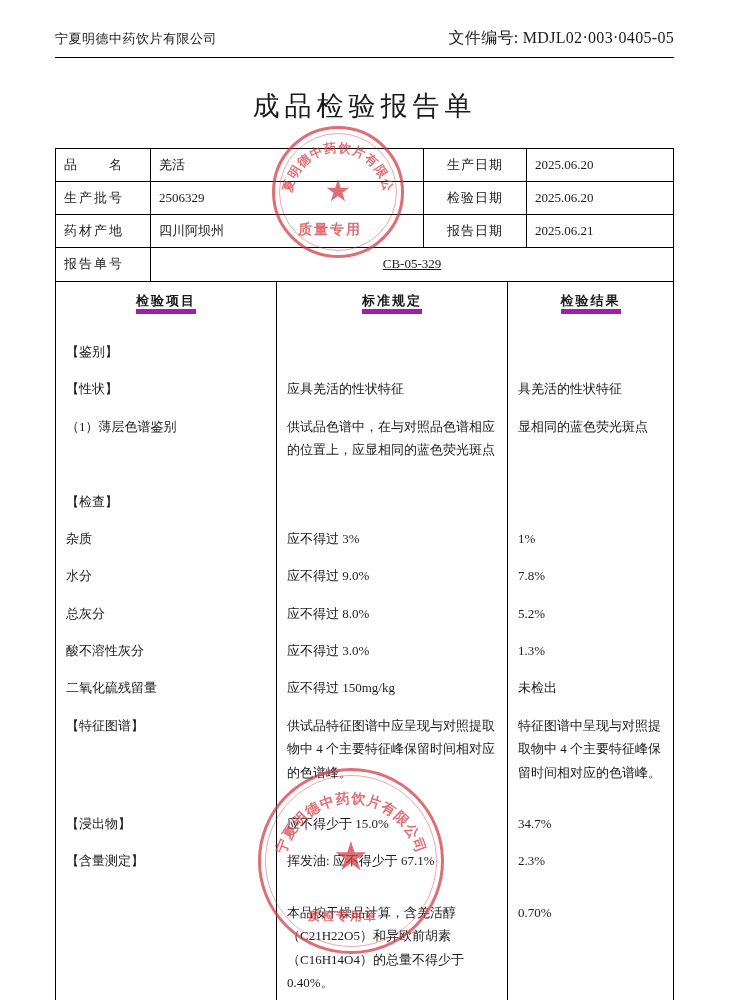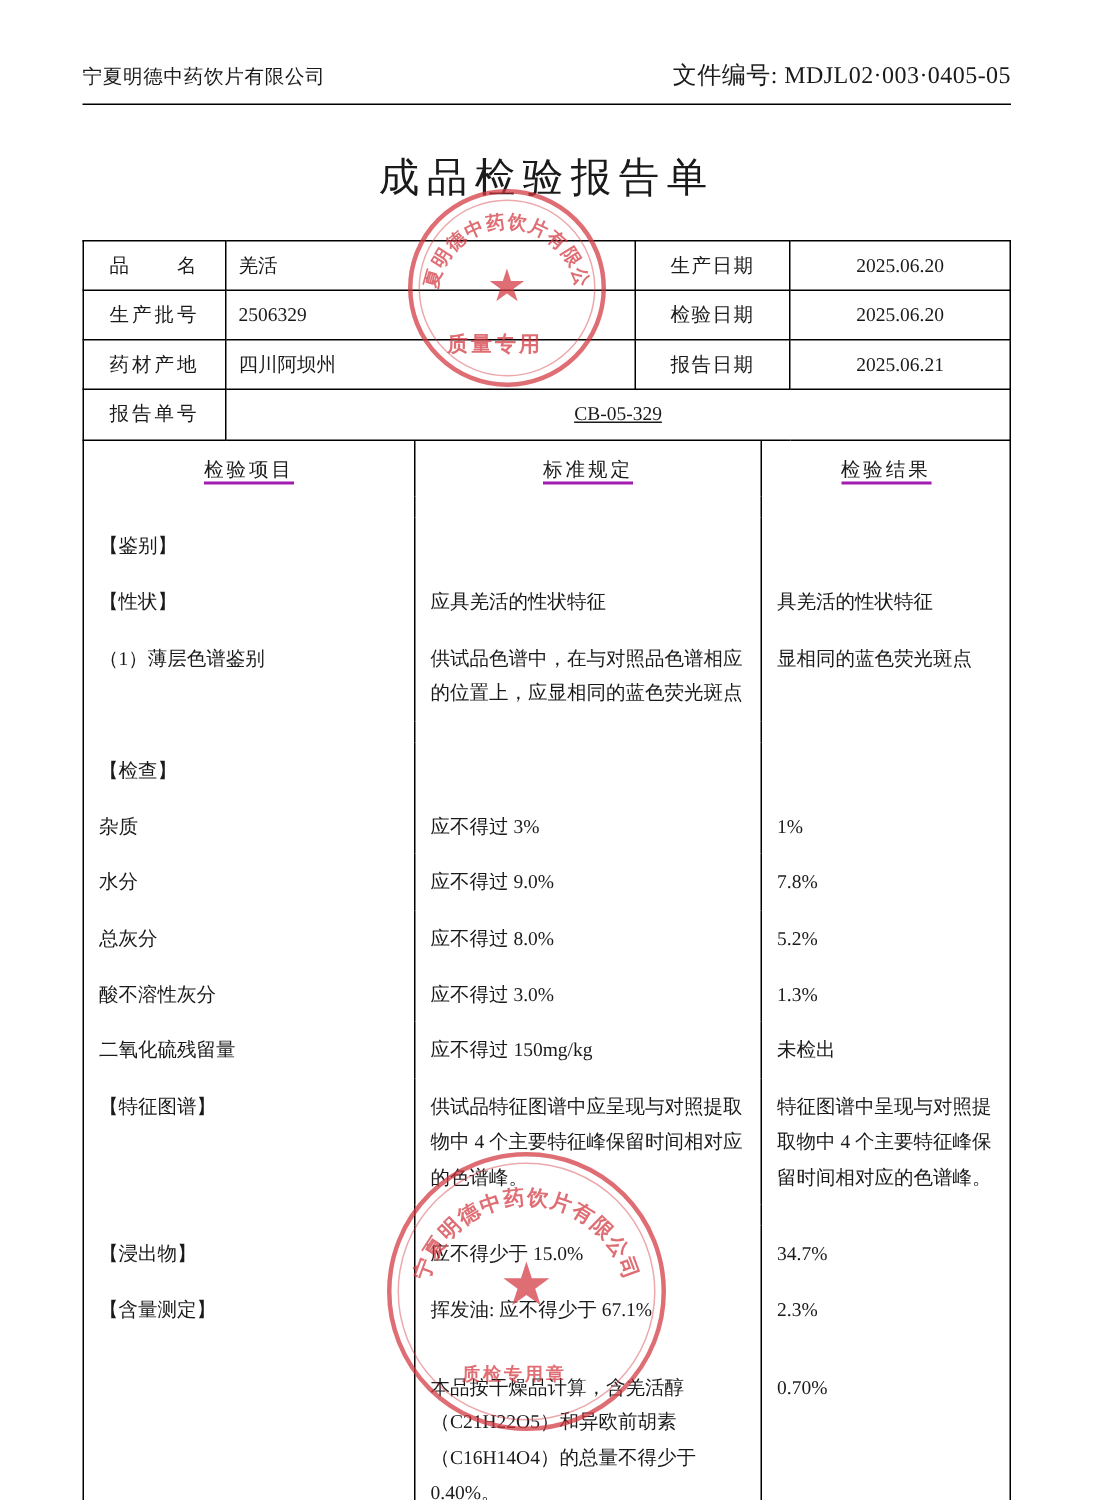--- a/index.html
+++ b/index.html
@@ -13,21 +13,21 @@
     font-family: "Liberation Serif", "DejaVu Serif", serif;
     color: #1a1a1a;
     position: relative;
     overflow: hidden;
   }
   .page {
     position: relative;
     width: 729px;
     height: 1000px;
     box-sizing: border-box;
-    padding: 12px 55px;
+    padding: 0 55px;
   }
 
   
   .header-row {
     display: flex;
     justify-content: space-between;
     align-items: baseline;
     padding-top: 28px;
     font-size: 12.5px;
     letter-spacing: 0.5px;
@@ -58,45 +58,46 @@
     table-layout: fixed;
   }
   table.doc td {
     border: 1px solid #000;
     padding: 6px 8px;
     vertical-align: top;
     line-height: 1.55;
   }
   .lbl {
     width: 78px;
-    text-align: center;
+    text-align: left;
     white-space: nowrap;
     letter-spacing: 2px;
   }
   .val-left { padding-left: 12px; }
   .lbl-r {
     width: 86px;
     text-align: center;
     white-space: nowrap;
     letter-spacing: 1px;
   }
-  .val-r { width: 130px; text-align: center; }
+  .val-r { width: 130px; text-align: left; }
 
   .center { text-align: center; text-decoration: underline; }
 
   
   .colhead {
     text-align: center;
     padding-top: 12px;
     padding-bottom: 12px;
     letter-spacing: 2px;
   }
   .colhead span {
-    border-bottom: 2px solid #a21caf;
+    border-bottom: 5px solid #a21caf;
     padding-bottom: 1px;
+    font-weight: bold;
   }
 
   .items-cell { padding: 0 !important; border: 1px solid #000; }
   table.items {
     width: 100%;
     border-collapse: collapse;
     table-layout: fixed;
     font-size: 13px;
   }
   table.items td {

